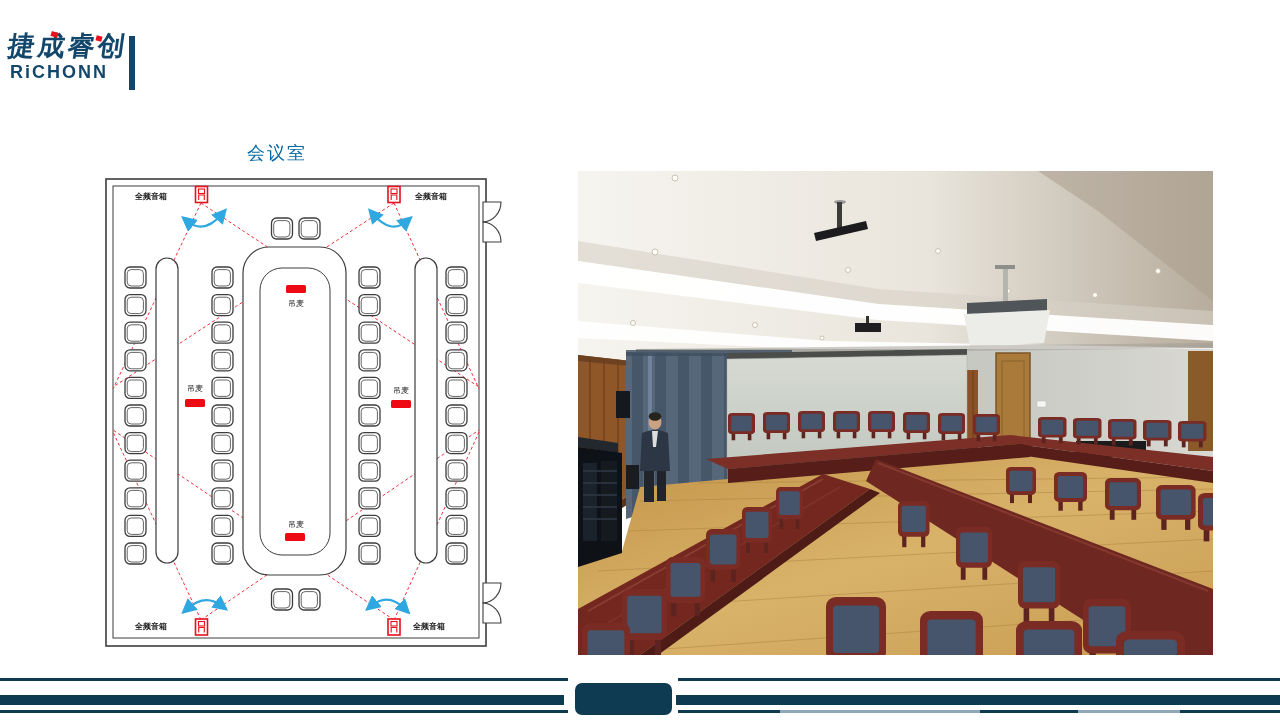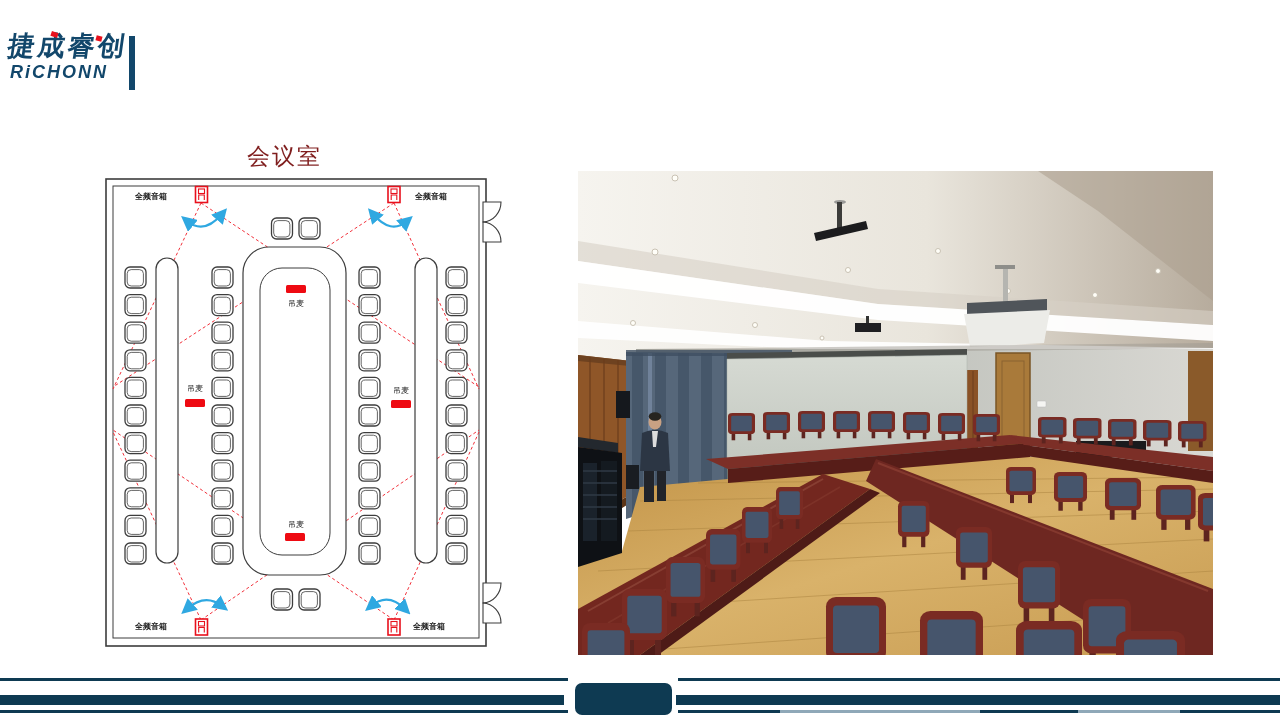--- a/index.html
+++ b/index.html
@@ -2,28 +2,28 @@
 <html><head>
 <meta charset="utf-8">
 <style>
   html,body{margin:0;padding:0;background:#fff;}
   .slide{position:relative;width:1280px;height:720px;background:#fff;overflow:hidden;
          font-family:"Liberation Sans","DejaVu Sans",sans-serif;}
   
   .logo{position:absolute;left:0;top:0;width:160px;height:100px;}
   .logo-cn{position:absolute;left:8px;top:28px;font-size:27px;font-weight:bold;
            color:#12476b;letter-spacing:3px;transform:skewX(-8deg);white-space:nowrap;}
-  .logo-en{position:absolute;left:10px;top:62px;font-size:18px;font-weight:bold;font-style:italic;
+  .logo-en{position:absolute;left:10px;top:62px;font-size:18px;font-weight:bold;
            color:#12476b;letter-spacing:2px;white-space:nowrap;text-align:center;}
   .logo-bar{position:absolute;left:129px;top:36px;width:6px;height:54px;background:#12476b;}
   .logo-accent-1{position:absolute;left:51px;top:32px;width:7px;height:5px;background:#e8101c;transform:rotate(18deg);}
   .logo-accent-2{position:absolute;left:96px;top:36px;width:6px;height:5px;background:#e8101c;transform:rotate(15deg);}
   
   .title{position:absolute;left:267px;top:84px;font-size:29px;font-weight:800;color:#0a0a0a;letter-spacing:2px;}
-  .subtitle{position:absolute;left:247px;top:141px;font-size:23px;color:#7f1d1d;letter-spacing:2px;
+  .subtitle{position:absolute;left:247px;top:141px;font-size:18px;color:#0369a1;letter-spacing:2px;
             font-family:"Liberation Serif","DejaVu Serif",serif;}
   
   .diagram{position:absolute;left:103px;top:175px;width:400px;height:475px;}
   .photo{position:absolute;left:578px;top:171px;width:635px;height:484px;}
   .diagram text{font-family:"Liberation Sans","DejaVu Sans",sans-serif;}
   
   .f-line{position:absolute;background:#0e3a52;}
   .f-thin1-l{left:0;top:678px;width:568px;height:3px;}
   .f-thin1-r{left:678px;top:678px;width:602px;height:3px;}
   .f-bar-l{left:0;top:695px;width:564px;height:10px;}

